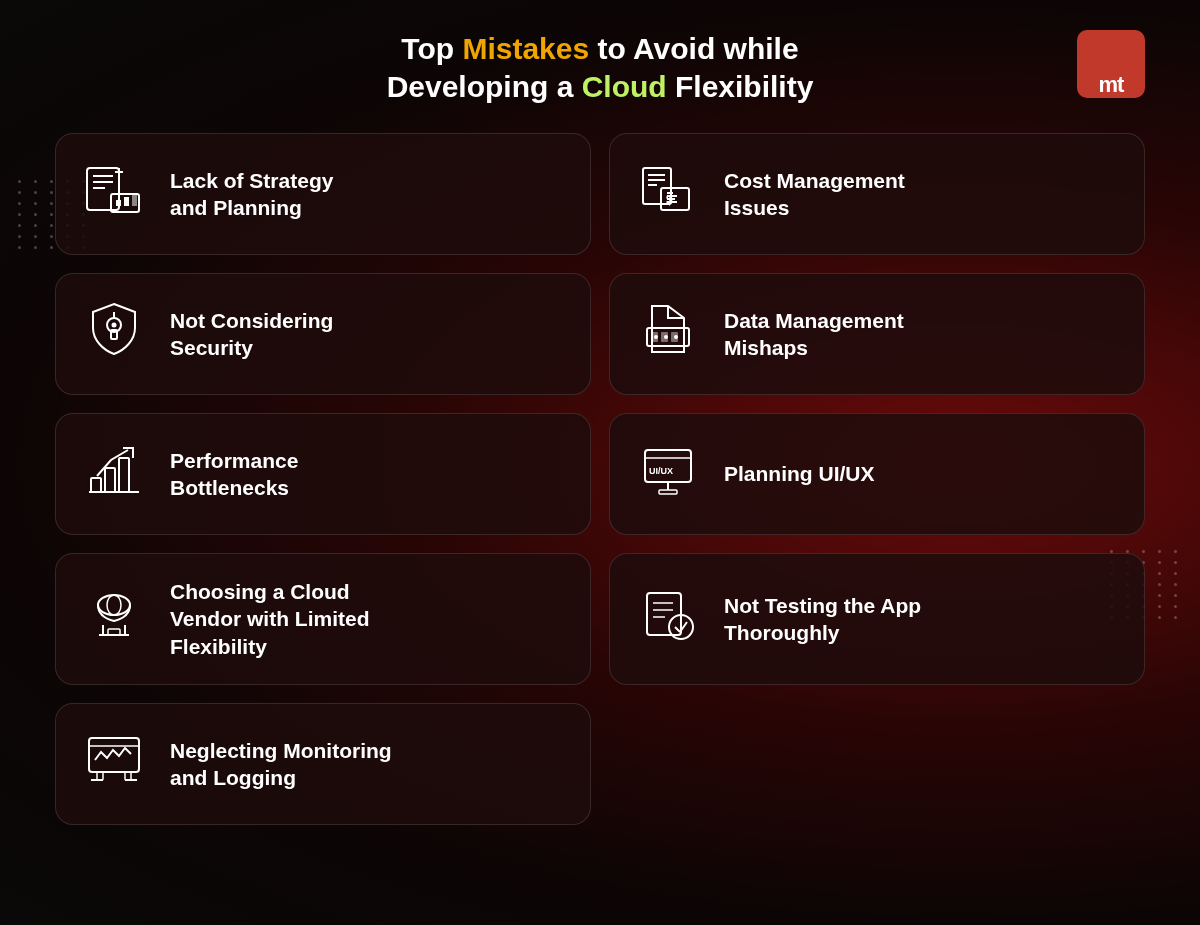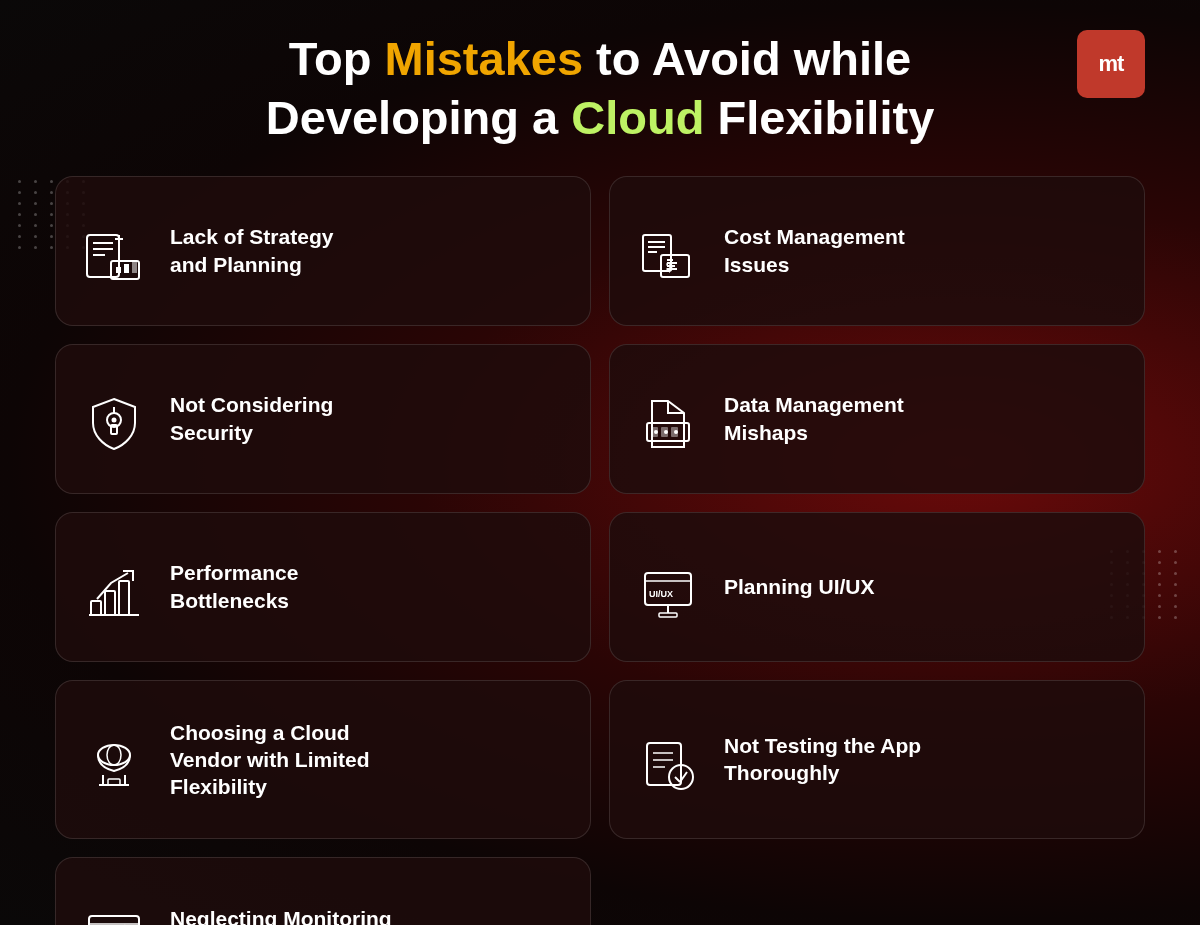--- a/index.html
+++ b/index.html
@@ -61,33 +61,33 @@
 
     .logo {
       position: absolute;
       top: 0;
       right: 0;
       width: 68px;
       height: 68px;
       background: #c0392b;
       border-radius: 10px;
       display: flex;
-      align-items: center;
+      align-items: flex-end;
       justify-content: center;
     }
 
     .logo-text {
       color: white;
       font-weight: 900;
       font-size: 22px;
       letter-spacing: -1px;
     }
 
     .title {
-      font-size: 47px;
+      font-size: 30px;
       font-weight: 800;
       color: white;
       line-height: 1.25;
     }
 
     .title .highlight-orange {
       color: #f0a500;
     }
 
     .title .highlight-orange2 {
@@ -100,31 +100,31 @@
       gap: 18px;
       margin-top: 10px;
     }
 
     .card {
       background: rgba(30, 12, 12, 0.85);
       border: 1.5px solid rgba(255,255,255,0.12);
       border-radius: 18px;
       display: flex;
       align-items: center;
-      padding: 38px 22px;
+      padding: 24px 22px;
       gap: 20px;
       min-height: 110px;
     }
 
     .card-icon {
       flex-shrink: 0;
       width: 72px;
       height: 72px;
       display: flex;
-      align-items: flex-end;
+      align-items: flex-start;
       justify-content: center;
     }
 
     .card-icon svg {
       width: 62px;
       height: 62px;
     }
 
     .card-label {
       font-size: 21px;

